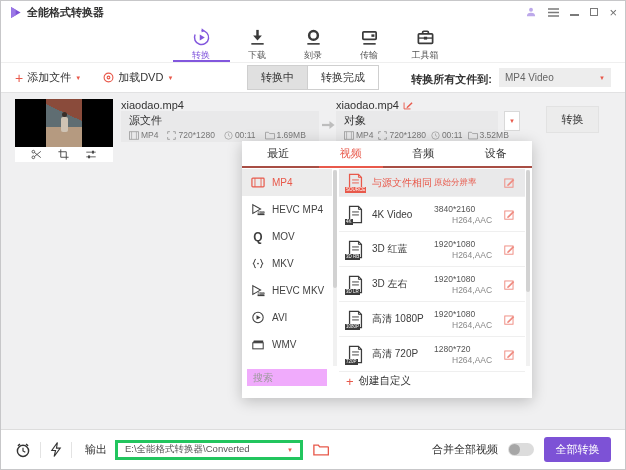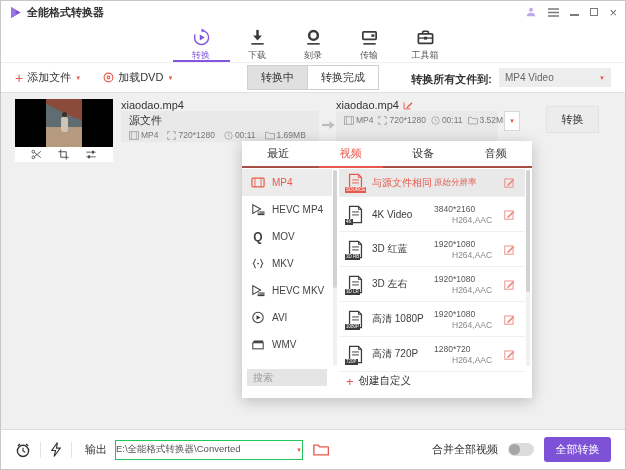--- a/index.html
+++ b/index.html
@@ -71,21 +71,21 @@
   .pp-tab{flex:1;display:flex;align-items:center;justify-content:center;font-size:11px;color:#333;cursor:pointer;position:relative;}
   .pp-tab.active{color:#e8594b;}
   .pp-tab.active::after{content:"";position:absolute;bottom:-2px;left:4px;right:4px;height:2px;background:#e8594b;}
   .pp-body{position:relative;height:228px;}
   .pp-formats{position:absolute;left:0;top:1px;width:90px;height:197px;overflow:hidden;}
   .fmt-row{height:27px;display:flex;align-items:center;gap:7px;padding-left:9px;font-size:10px;color:#444;cursor:pointer;}
   .fmt-row svg{flex:none;color:#3f3f3f;}
   .fmt-row.active{background:#ececec;color:#e8594b;}
   .fmt-row.active svg{color:#e8594b;}
   .fmt-q{font-size:12px;font-weight:bold;width:14px;text-align:center;color:#3f3f3f;}
-  .pp-search{position:absolute;left:5px;bottom:10px;width:80px;height:17px;background:#e5e5e5;border:none;outline:none;font-size:10px;color:#666;padding:0 6px;font-family:"Liberation Sans",sans-serif;}
+  .pp-search{position:absolute;left:5px;bottom:10px;width:80px;height:17px;background:#f0abfc;border:none;outline:none;font-size:10px;color:#666;padding:0 6px;font-family:"Liberation Sans",sans-serif;}
   .pp-search::placeholder{color:#9a9a9a;}
   .scroll-v{position:absolute;width:4px;background:#f1f1f1;}
   .scroll-v .thumb{position:absolute;left:0;width:4px;background:#d2d2d2;border-radius:2px;}
   .sb-left{left:91px;top:2px;height:196px;}
   .sb-left .thumb{top:0;height:118px;}
   .sb-right{right:2px;top:2px;height:196px;}
   .sb-right .thumb{top:0;height:122px;}
   .pp-profiles{position:absolute;left:97px;top:1px;width:186px;}
   .prof-row{display:flex;align-items:center;border-bottom:1px solid #efefef;padding:0 4px 0 8px;cursor:pointer;}
   .prof-row.two{height:35px;}
@@ -101,21 +101,21 @@
   .p-info2{font-size:8.5px;color:#888;margin-left:18px;}
   .p-edit{color:#ef8b80;cursor:pointer;flex:none;margin-right:6px;}
   .create-custom{position:absolute;left:104px;top:206px;display:flex;align-items:center;gap:5px;font-size:10.5px;color:#333;cursor:pointer;}
   .create-custom .plus{color:#e8594b;font-size:13px;line-height:1;}
 
   
   .bottombar{position:absolute;left:0;right:0;bottom:0;height:40px;background:#fff;border-top:1px solid #ddd;display:flex;align-items:center;padding:0 14px;z-index:6;}
   .bb-ic{color:#333;cursor:pointer;display:flex;align-items:center;}
   .bb-div{width:1px;height:16px;background:#e3e3e3;margin:0 9px;}
   .out-label{font-size:11px;color:#333;margin:0 8px 0 4px;}
-  .out-select{width:188px;height:20px;border:1px solid #22c55e;background:#fff;display:flex;align-items:center;padding:0 0;cursor:pointer;}
+  .out-select{width:188px;height:20px;border:3px solid #22c55e;background:#fff;display:flex;align-items:center;padding:0 7px;cursor:pointer;}
   .out-path{flex:1;font-size:9.5px;color:#555;white-space:nowrap;overflow:hidden;}
   .folder-btn{color:#e8594b;margin-left:10px;cursor:pointer;display:flex;}
   .bb-right{margin-left:auto;display:flex;align-items:center;gap:10px;}
   .merge-label{font-size:11px;color:#333;}
   .toggle{width:26px;height:13px;border-radius:7px;background:#dcdcdc;position:relative;cursor:pointer;}
   .toggle .knob{position:absolute;left:1px;top:1px;width:11px;height:11px;border-radius:50%;background:#a6a6a6;}
   .convert-all-btn{width:67px;height:25px;background:#7d52d6;border:none;border-radius:3px;color:#fff;font-size:11px;display:flex;align-items:center;justify-content:center;cursor:pointer;font-family:"Liberation Sans",sans-serif;}
 </style>
 </head>
 <body>
@@ -291,20 +291,21 @@
       <span>xiaodao.mp4</span>
       <span class="edit-ic">
           <svg width="10" height="10" viewBox="0 0 14 14">
             <path d="M1.5 3.5 V12.5 H10.5" fill="none" stroke="currentColor" stroke-width="1.3"></path>
             <path d="M5.5 9.5 L12 3 l1.4 1.4 L6.9 10.9 l-2 .6 z" fill="currentColor"></path>
           </svg>
         </span>
     </div>
 
     <div class="card tgt-card">
+      <div class="card-title">对象</div>
       <div class="meta-row">
         <span class="meta">
             <svg width="10" height="9" viewBox="0 0 14 12">
               <rect x="0.7" y="0.7" width="12.6" height="10.6" fill="none" stroke="#888" stroke-width="1.2"></rect>
               <path d="M3.6 0.7 v10.6 M10.4 0.7 v10.6" stroke="#888" stroke-width="1"></path>
             </svg>
             <span>MP4</span>
           </span>
         <span class="meta">
             <svg width="9" height="9" viewBox="0 0 14 14">
@@ -331,22 +332,22 @@
     <div class="dd-toggle">
         <span class="caret">▼</span>
       </div>
 
     <button class="convert-btn">转换</button>
 
     <div class="panel">
       <div class="pp-tabs">
         <div class="pp-tab">最近</div>
         <div class="pp-tab active">视频</div>
+        <div class="pp-tab">音频</div>
         <div class="pp-tab">设备</div>
-        <div class="pp-tab">音频</div>
       </div>
       <div class="pp-body">
 
         <div class="pp-formats">
           <div class="fmt-row active">
             <svg width="14" height="13" viewBox="0 0 16 15">
                 <rect x="1" y="2.5" width="14" height="10" rx="1" fill="none" stroke="currentColor" stroke-width="1.4"></rect>
                 <path d="M4.5 2.5 v10 M11.5 2.5 v10" stroke="currentColor" stroke-width="1"></path>
               </svg>
             <span>MP4</span>

